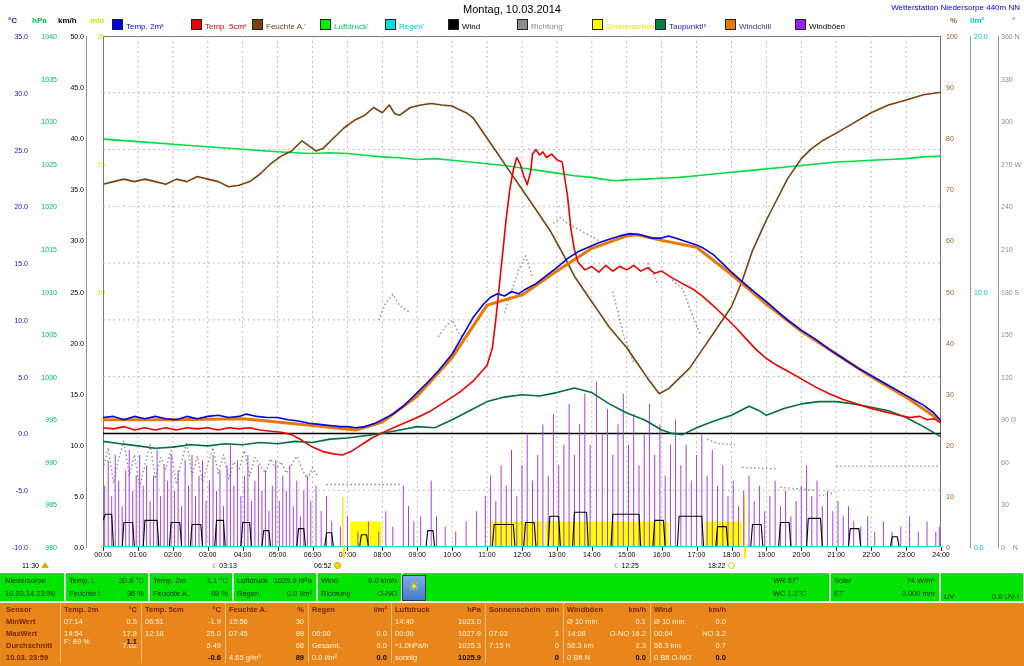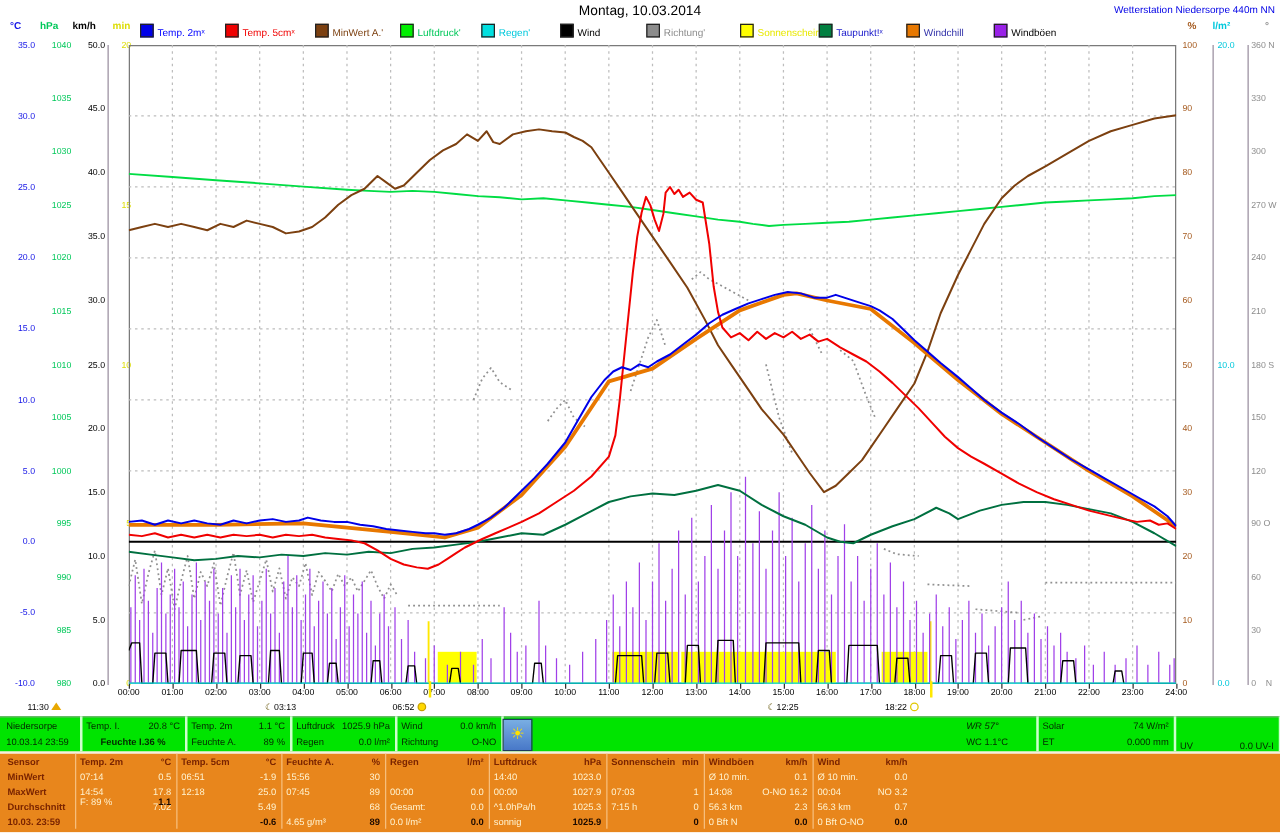--- a/index.html
+++ b/index.html
@@ -36,22 +36,22 @@
 </style>
 </head>
 <body>
 
 <div id="page">
   <div class="abs" id="title">Montag, 10.03.2014</div>
   <div class="abs" id="station">Wetterstation Niedersorpe 440m NN</div>
 
   <div id="legend-bar">
       <span class="abs legend-item" style="left: 112px;"><span class="sw" style="background: rgb(0, 0, 232);"></span><span style="color: rgb(0, 0, 255);">Temp. 2mˣ</span></span>
-      <span class="abs legend-item" style="left: 180px;"><span class="sw" style="background: rgb(240, 0, 0);"></span><span style="color: rgb(240, 0, 0);">Temp. 5cmˣ</span></span>
-      <span class="abs legend-item" style="left: 252px;"><span class="sw" style="background: rgb(124, 64, 16);"></span><span style="color: rgb(124, 64, 16);">MinWert A.'</span></span>
+      <span class="abs legend-item" style="left: 191px;"><span class="sw" style="background: rgb(240, 0, 0);"></span><span style="color: rgb(240, 0, 0);">Temp. 5cmˣ</span></span>
+      <span class="abs legend-item" style="left: 252px;"><span class="sw" style="background: rgb(124, 64, 16);"></span><span style="color: rgb(124, 64, 16);">Feuchte A.'</span></span>
       <span class="abs legend-item" style="left: 320px;"><span class="sw" style="background: rgb(0, 240, 0);"></span><span style="color: rgb(0, 200, 90);">Luftdruck'</span></span>
       <span class="abs legend-item" style="left: 385px;"><span class="sw" style="background: rgb(0, 224, 224);"></span><span style="color: rgb(0, 200, 220);">Regen'</span></span>
       <span class="abs legend-item" style="left: 448px;"><span class="sw" style="background: rgb(0, 0, 0);"></span><span style="color: rgb(0, 0, 0);">Wind</span></span>
       <span class="abs legend-item" style="left: 517px;"><span class="sw" style="background: rgb(140, 140, 140);"></span><span style="color: rgb(140, 140, 140);">Richtung'</span></span>
       <span class="abs legend-item" style="left: 592px;"><span class="sw" style="background: rgb(255, 255, 0);"></span><span style="color: rgb(232, 232, 0);">Sonnenschein</span></span>
       <span class="abs legend-item" style="left: 655px;"><span class="sw" style="background: rgb(0, 128, 64);"></span><span style="color: rgb(32, 32, 204);">Taupunkt!ˣ</span></span>
       <span class="abs legend-item" style="left: 725px;"><span class="sw" style="background: rgb(232, 120, 0);"></span><span style="color: rgb(48, 48, 168);">Windchill</span></span>
       <span class="abs legend-item" style="left: 795px;"><span class="sw" style="background: rgb(153, 32, 232);"></span><span style="color: rgb(0, 0, 0);">Windböen</span></span>
     </div>
   <div id="axis-units">
@@ -270,21 +270,21 @@
         <div class="sb-text" style="display: flex; justify-content: space-between; padding: 0px 3px;">
           <span>10.03.14 23:59</span>
         </div>
       </div>
       <div class="abs sb-div" style="left: 64px;"></div>
       <div class="abs" style="left: 66px; top: 574px; width: 81px; height: 26px;">
         <div class="sb-text" style="display: flex; justify-content: space-between; padding: 0px 3px;">
           <span>Temp. I.</span>
           <span>20.8 °C</span>
         </div>
-        <div class="sb-text" style="display: flex; justify-content: center; padding: 0px 3px; font-weight: bold;">
+        <div class="sb-text" style="display: flex; justify-content: space-between; padding: 0px 3px;">
           <span>Feuchte I.</span>
           <span>36 %</span>
         </div>
       </div>
       <div class="abs sb-div" style="left: 148px;"></div>
       <div class="abs" style="left: 150px; top: 574px; width: 81px; height: 26px;">
         <div class="sb-text" style="display: flex; justify-content: space-between; padding: 0px 3px;">
           <span>Temp. 2m</span>
           <span>1.1 °C</span>
         </div>

